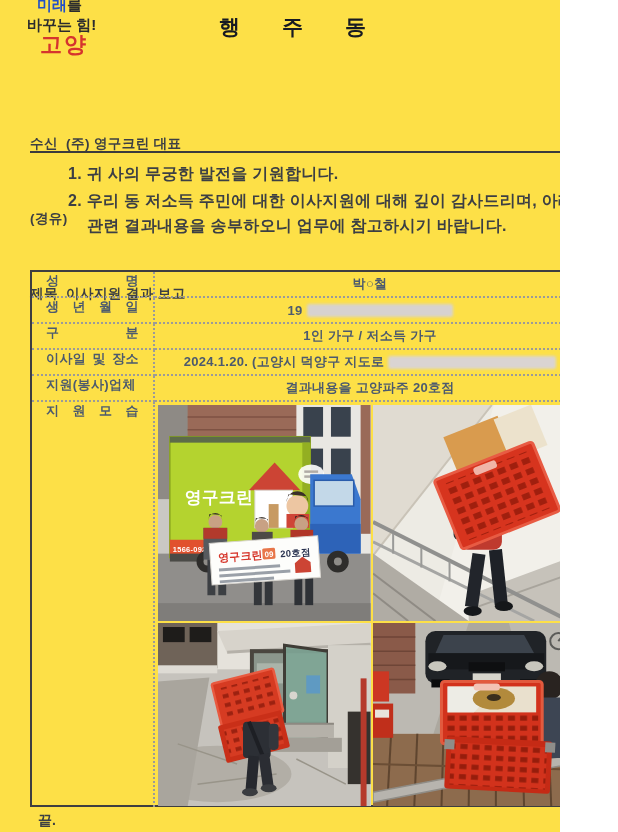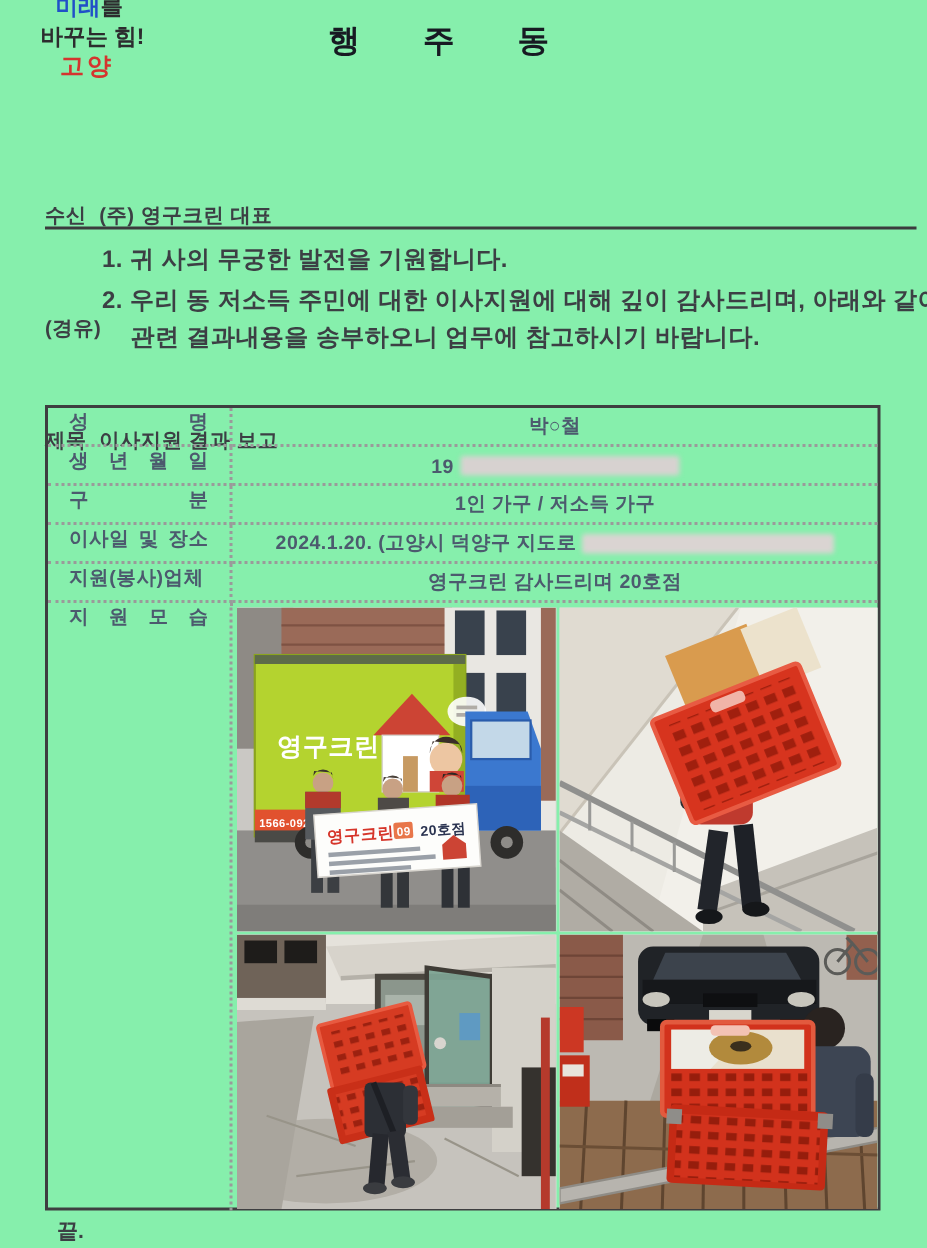--- a/index.html
+++ b/index.html
@@ -1,23 +1,23 @@
 <!DOCTYPE html>
 <html><head>
 <meta charset="utf-8">
 <style>
   html,body{margin:0;padding:0;background:#fff;}
-  .page{position:relative;width:618px;height:832px;background:#86efac;overflow:hidden;
+  .page{position:relative;width:560px;height:832px;background:#fde047;overflow:hidden;
         font-family:"Liberation Sans","DejaVu Sans",sans-serif;}
   
   .logo{position:absolute;left:27px;top:-5px;font-weight:700;line-height:20px;font-size:15px;color:#2c2c2e;}
   .logo-l1{padding-left:10px;}
   .logo-future{color:#2050c8;}
   .logo-suffix{color:#2c2c2e;}
-  .logo-city{color:#d5342e;font-size:16px;padding-left:13px;letter-spacing:2px;}
+  .logo-city{color:#d5342e;font-size:22px;padding-left:13px;letter-spacing:2px;}
   
   .doc-title{position:absolute;top:13px;left:0;width:586px;text-align:center;font-size:21px;
              font-weight:700;color:#171a22;white-space:pre;letter-spacing:1px;}
   
   .addr-block{position:absolute;left:30px;top:81px;font-size:13.5px;font-weight:700;color:#3c3f44;
               line-height:25px;white-space:pre;letter-spacing:.4px;}
   .rule{position:absolute;left:30px;top:151px;width:581px;border-top:2px solid #3b3b3d;}
   
   .body-text{position:absolute;left:30px;top:161px;width:560px;font-size:16px;font-weight:700;
              color:#3c3f44;line-height:25px;letter-spacing:.3px;margin-left:38px;}
@@ -96,21 +96,21 @@
         <span>이사일 및 장소</span>
       </div>
     <div class="cell-value">
       <span>2024.1.20. (고양시 덕양구 지도로</span>
       <span class="redact redact-addr"></span>
     </div>
 
     <div class="cell-label">
         <span>지원(봉사)업체</span>
       </div>
-    <div class="cell-value">영구크린 감사드리며 20호점</div>
+    <div class="cell-value">결과내용을 고양파주 20호점</div>
 
     <div class="cell-label row-last">
         <span>지 원 모 습</span>
       </div>
     <div class="cell-value cell-photos row-last">
       <div class="photo-grid">
 
         <div class="photo">
           <svg viewBox="0 0 215 218" preserveAspectRatio="none">
             <rect x="0" y="0" width="215" height="218" fill="#cac8c4"></rect>

